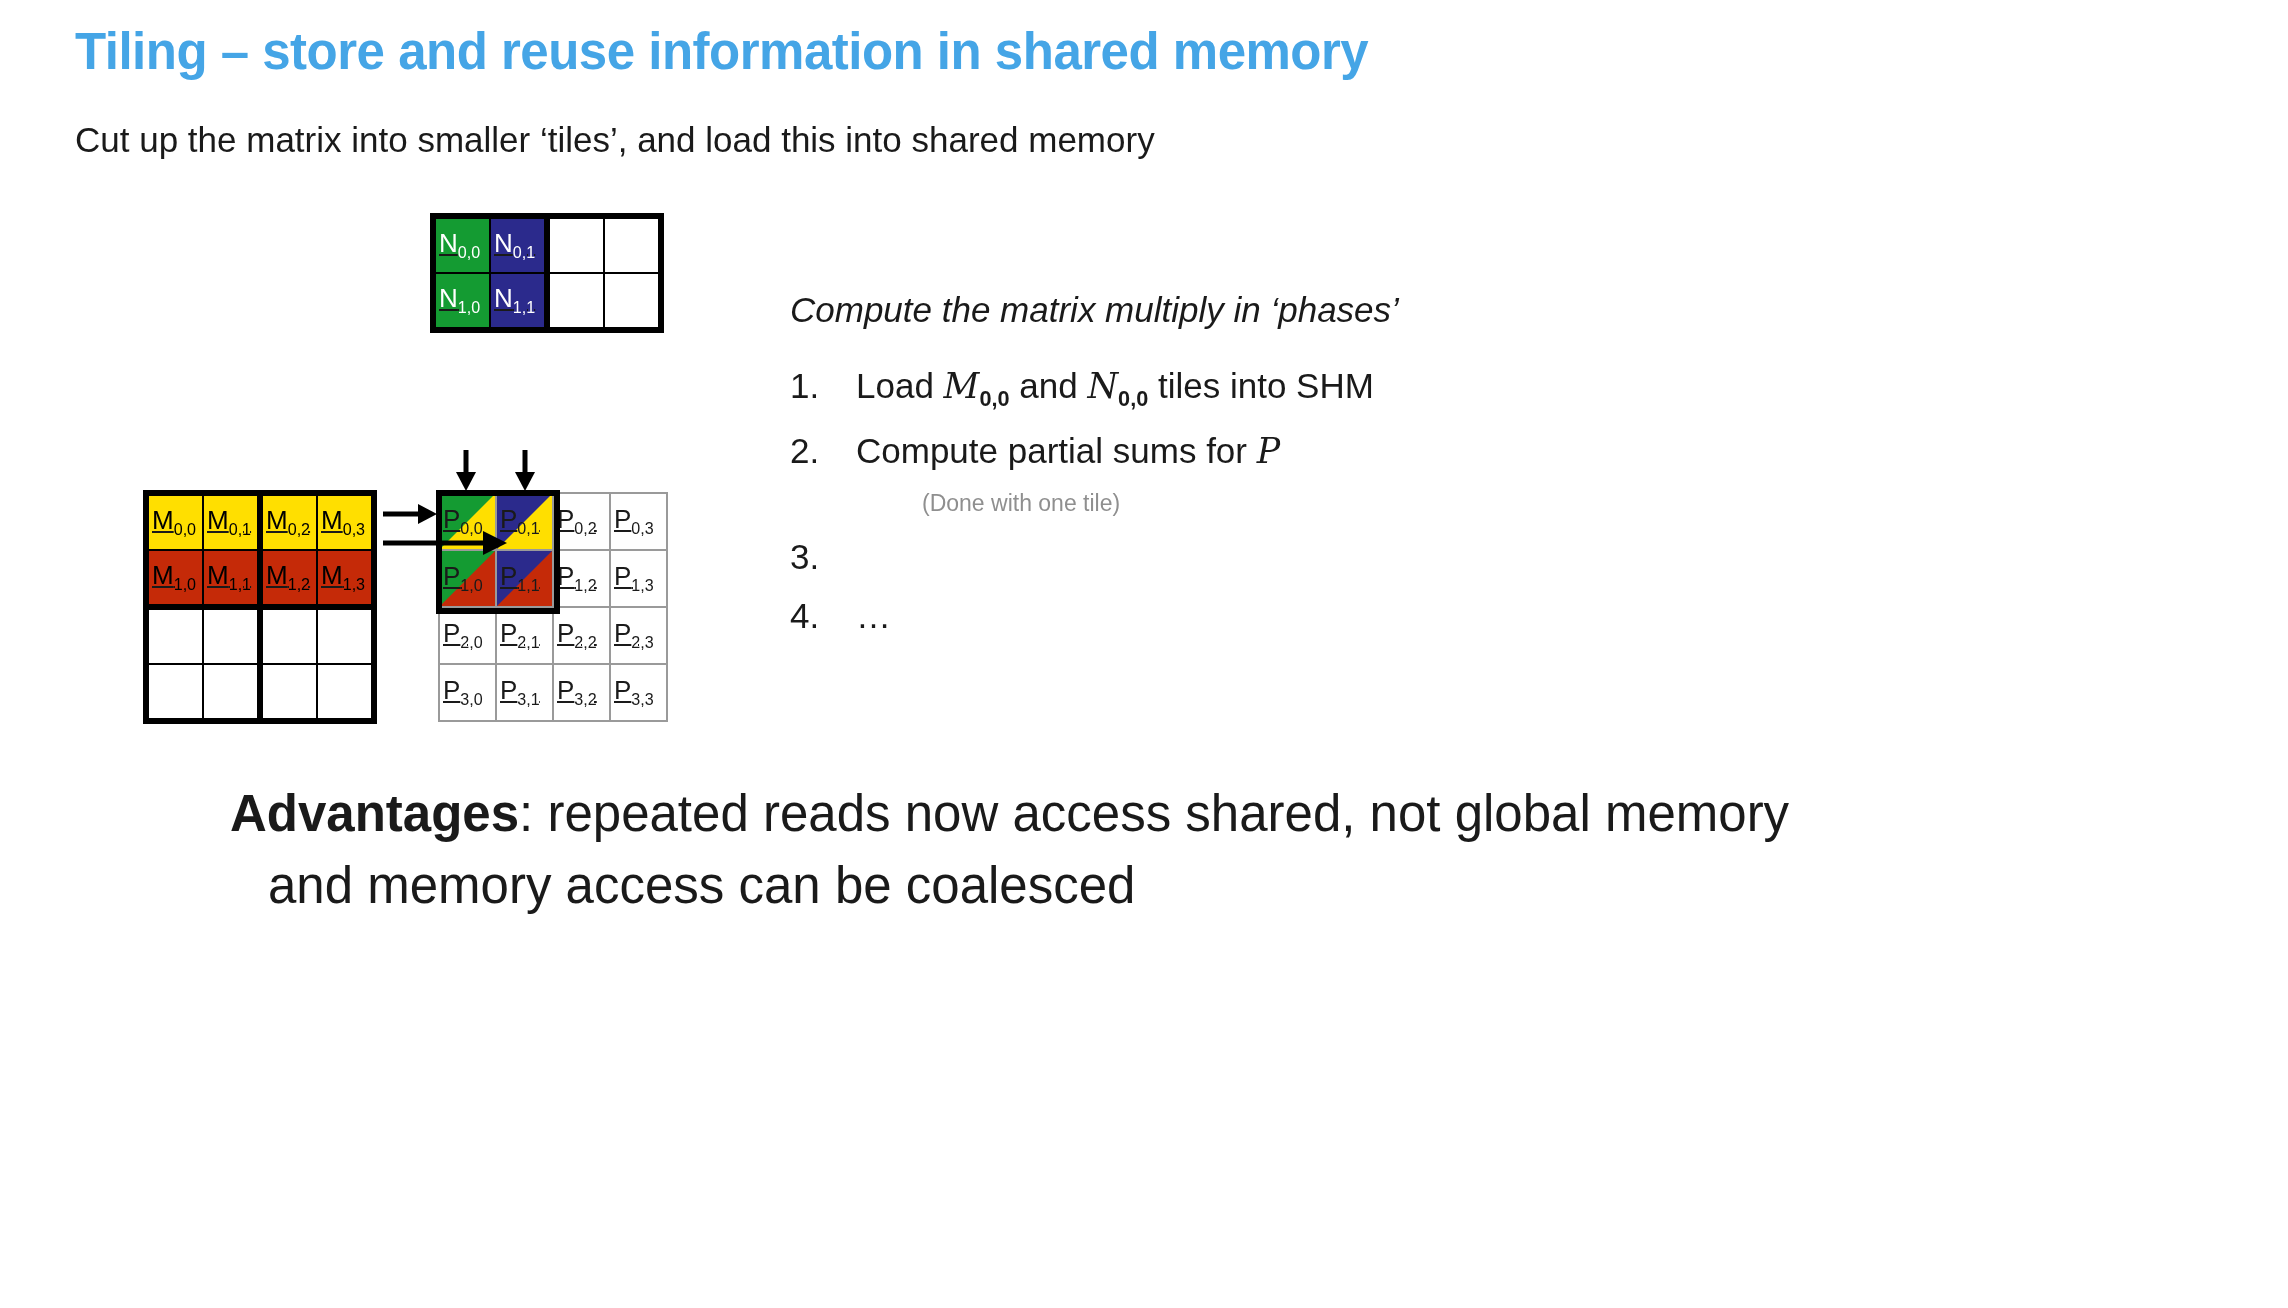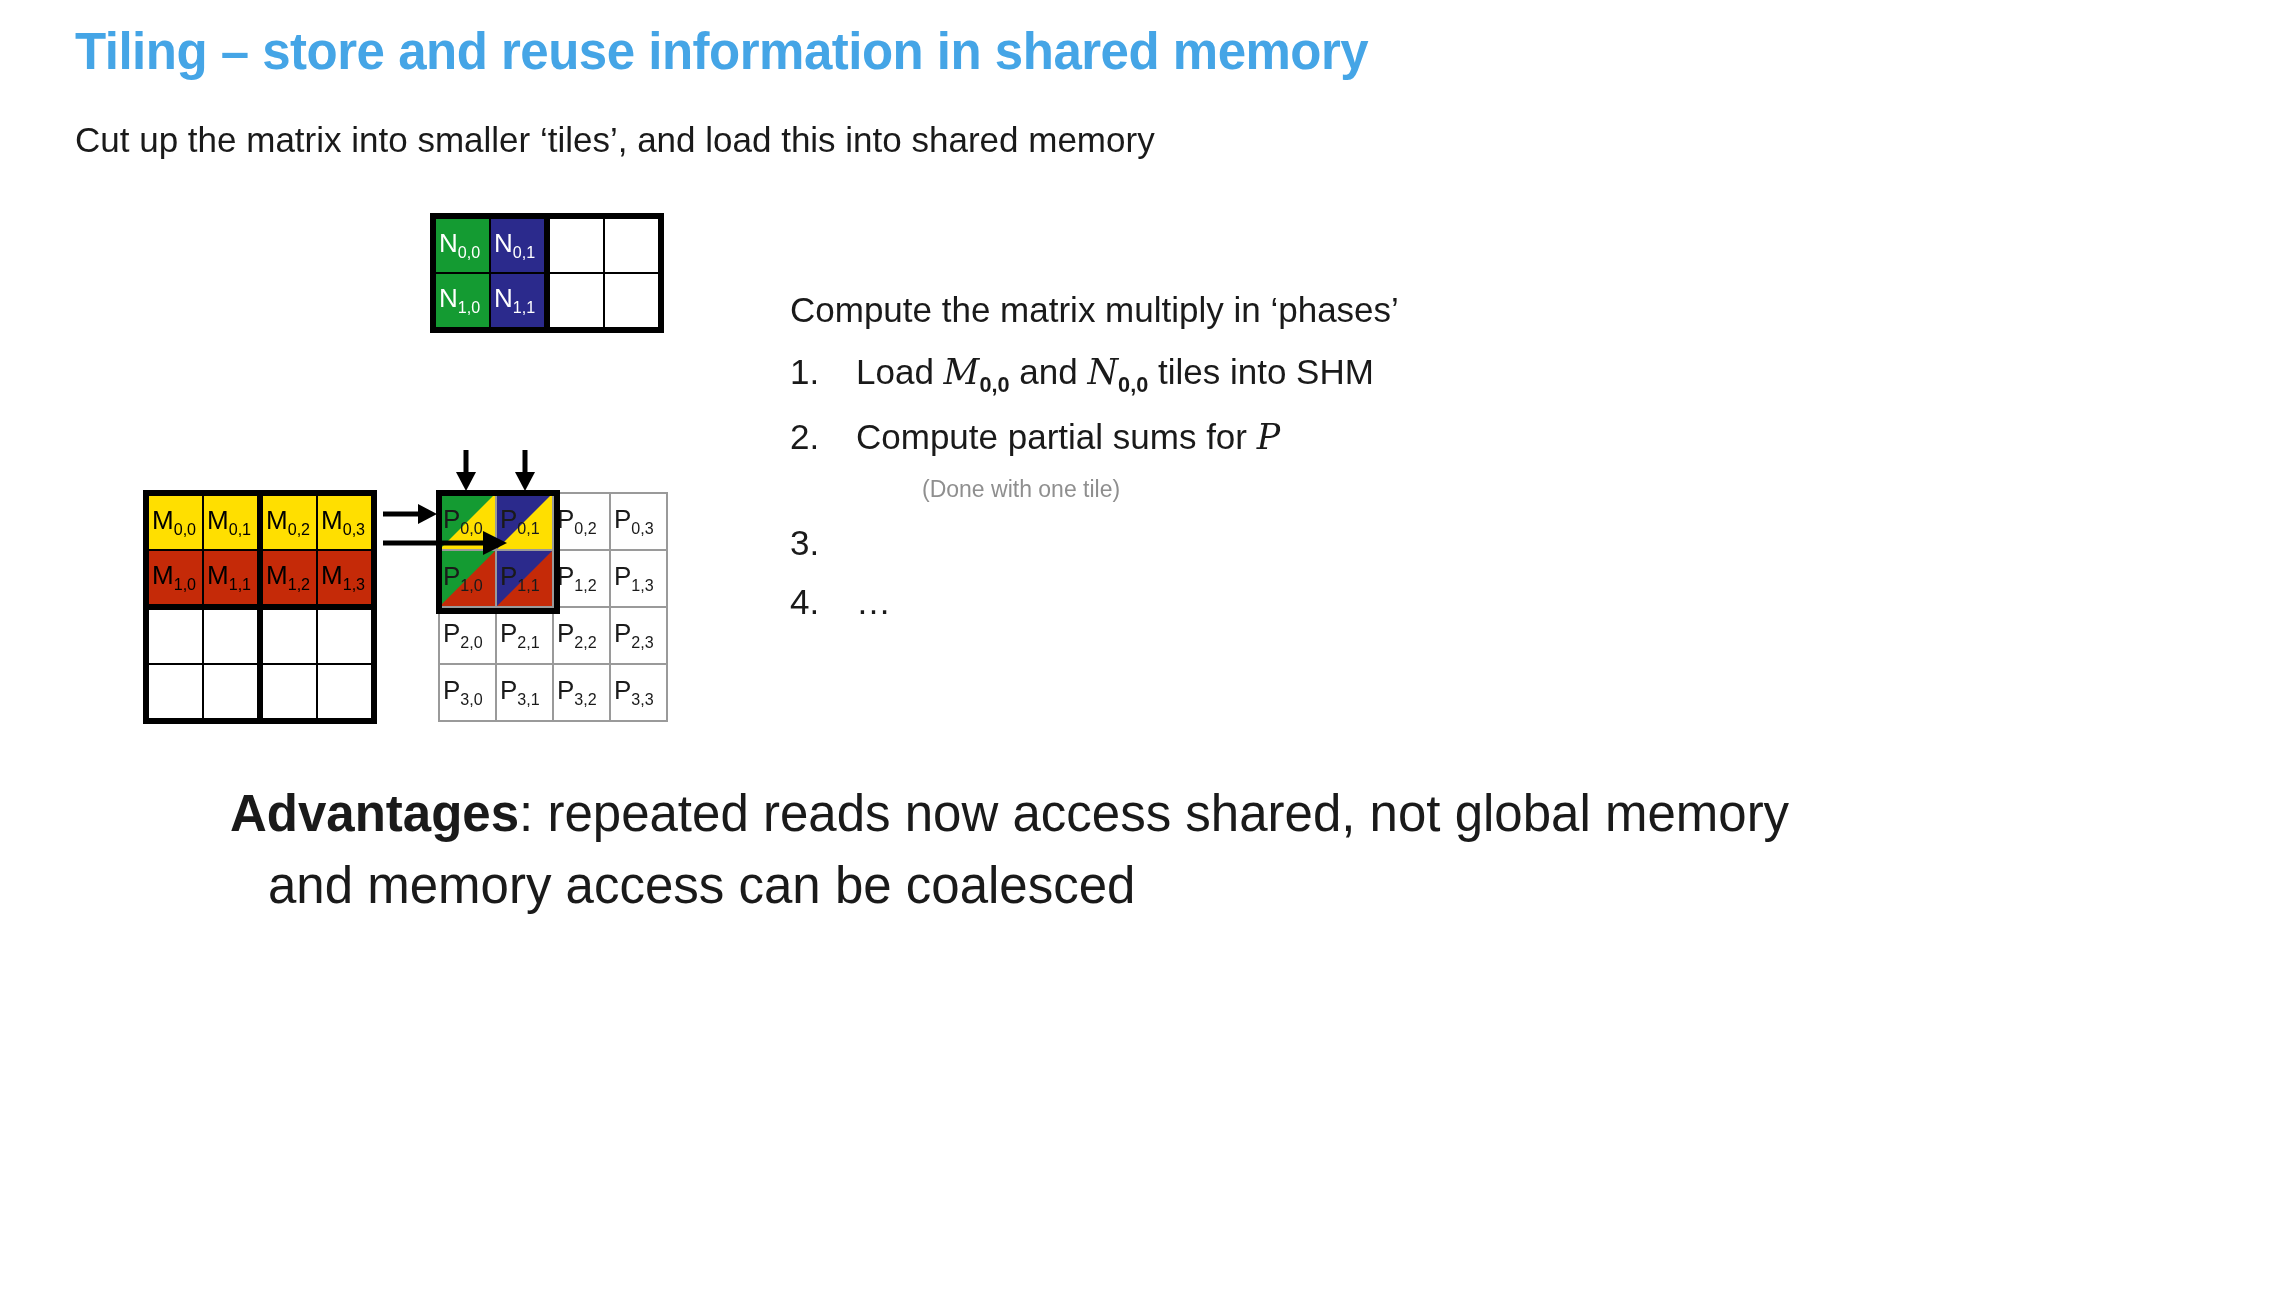--- a/index.html
+++ b/index.html
@@ -9,21 +9,21 @@
     font-family:"Liberation Sans", sans-serif; color:#1a1a1a; overflow:hidden;
   }
   .title {
     position:absolute; left:75px; top:22px;
     font-size:51px; font-weight:700; letter-spacing:-0.5px;
     color:var(--accent,#45a5e6);
   }
   .subtitle { position:absolute; left:75px; top:120px; font-size:35px; }
 
   .diagram { position:absolute; inset:0; }
-  .matrix { position:absolute; }
+  .matrix { position:absolute;text-decoration:underline; }
   .matrix table { border-collapse:collapse; table-layout:fixed; background:#fff; }
   .matrix td {
     width:57px; height:57px; padding:0 0 0 3px;
     font-size:26px; vertical-align:middle; white-space:nowrap;
   }
   .matrix sub { font-size:0.62em; }
   table.mat-thick { border:6px solid #000; }
   table.mat-thick td { border:2px solid #000; }
   table.mat-thick tr td:nth-child(2) { border-right-width:6px; }
   table.mat-thick tr:nth-child(2) td { border-bottom-width:6px; }
@@ -42,21 +42,21 @@
   #n-matrix { left:430px; top:213px; }
   #m-matrix { left:143px; top:490px; }
   #p-matrix { left:438px; top:492px; }
   .p-tile {
     position:absolute; left:436px; top:490px; width:124px; height:124px;
     border:6px solid #000; z-index:4; pointer-events:none;
   }
   .arrows { position:absolute; left:0; top:0; z-index:5; pointer-events:none; }
 
   .phases { position:absolute; left:790px; top:290px; width:800px; }
-  .phases-heading { font-size:35px; margin-bottom:22px; }
+  .phases-heading { font-size:35px; margin-bottom:36px;font-style:italic; }
   .phase-item { display:flex; font-size:35px; margin-bottom:19px; }
   .phase-item .num { width:66px; flex:none; }
   .math { font-family:"DejaVu Serif", serif; font-style:italic; }
   .phase-item sub { font-size:0.62em; font-weight:700; }
   .phase-note { font-size:23px; color:var(--note-gray,#8f8f8f); margin:0 0 20px 132px; }
 
   .advantages { position:absolute; left:230px; top:778px; font-size:51px; line-height:1.42; }
   .advantages b { font-weight:700; }
   .advantages .line2 { margin-left:38px; }
 </style>

